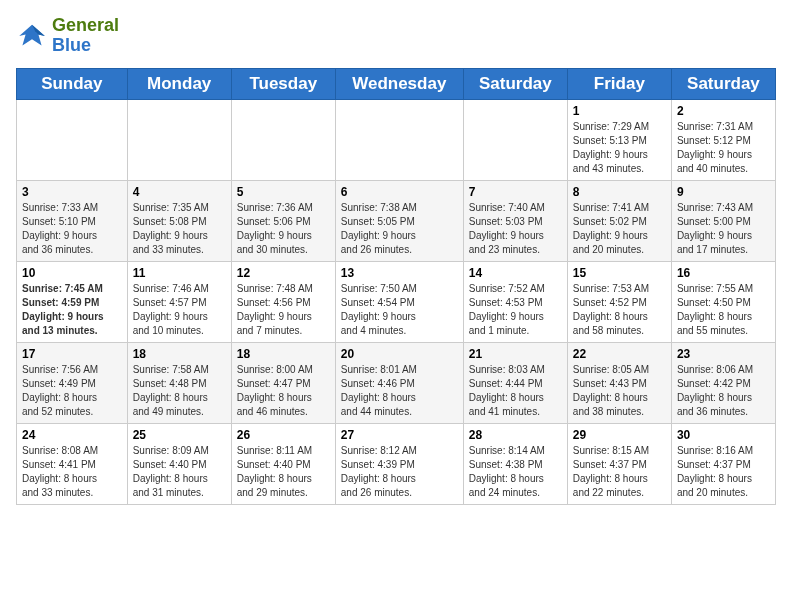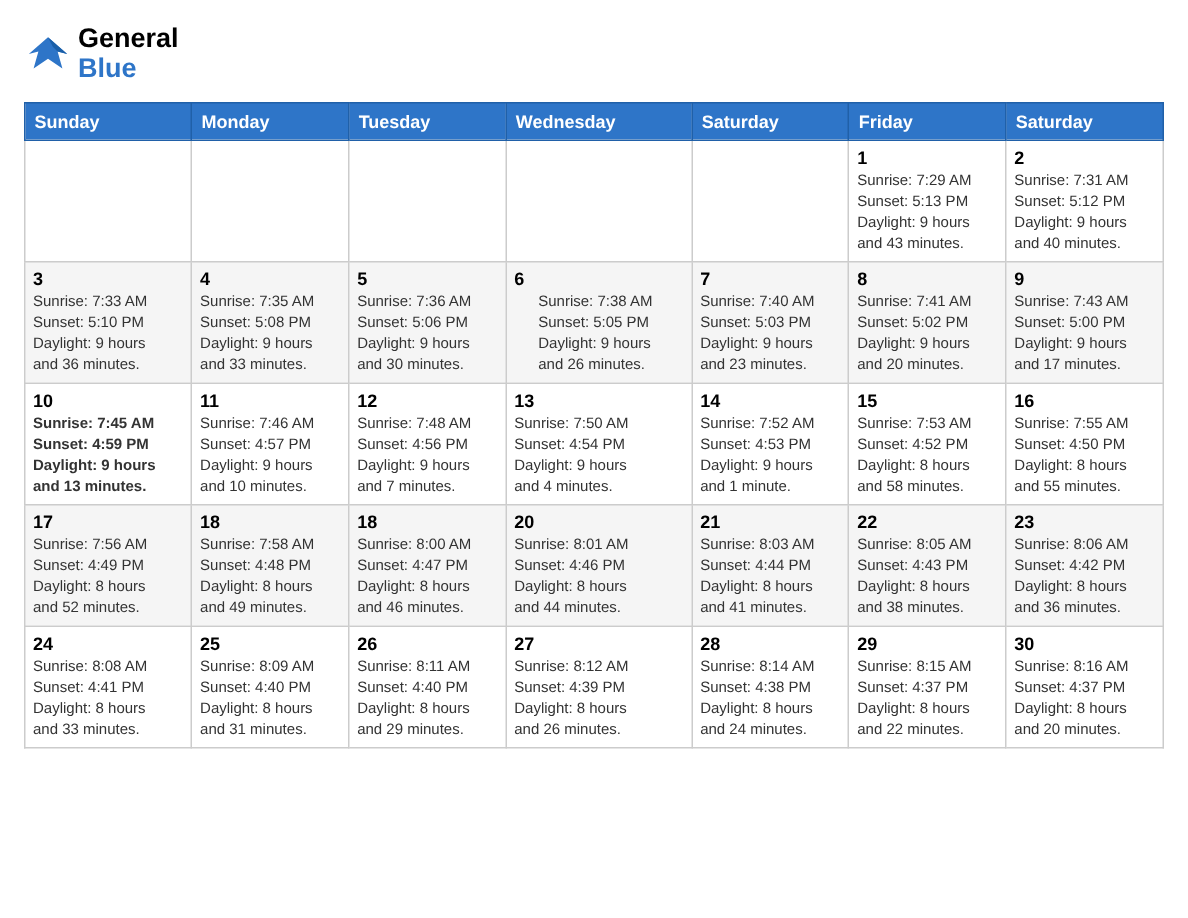--- a/index.html
+++ b/index.html
@@ -1,32 +1,32 @@
 <!DOCTYPE html>
 <html><head>
   <meta charset="utf-8">
   <style>
     * { box-sizing: border-box; margin: 0; padding: 0; }
     body { font-family: Arial, sans-serif; background: #fff; width: 792px; min-height: 612px; }
     .container { padding: 16px 16px 16px 16px; }
     .header { display: flex; justify-content: space-between; align-items: flex-start; margin-bottom: 12px; }
     .logo { display: flex; align-items: center; gap: 4px; }
     .logo-text { font-size: 18px; font-weight: bold; color: #1a1a1a; line-height: 1.1; }
-    .logo-text span { color: #000000; }
+    .logo-text span { color: #4d7c0f; }
     .logo-bird { width: 32px; height: 32px; }
     .title-block { text-align: right; }
     .month-title { font-size: 32px; font-weight: 300; color: #333; }
     .subtitle { font-size: 14px; color: #555; }
     table { width: 100%; border-collapse: collapse; font-size: 10.5px; }
     thead tr th {
       background: #2e75c8;
       color: #fff;
-      text-align: left;
+      text-align: center;
       padding: 5px 6px;
-      font-size: 12px;
+      font-size: 17px;
       font-weight: bold;
       border: 1px solid #2060a8;
     }
     tbody tr td {
       border: 1px solid #ccc;
       vertical-align: top;
       padding: 4px 5px;
       min-height: 70px;
       height: 75px;
       background: #fff;
@@ -108,21 +108,21 @@
           </td>
           <td>
             <span class="day-num">5</span>
             <div class="day-info" style="white-space: pre-line;">Sunrise: 7:36 AM
 Sunset: 5:06 PM
 Daylight: 9 hours
 and 30 minutes.</div>
           </td>
           <td>
             <span class="day-num">6</span>
-            <div class="day-info" style="white-space: pre-line; margin-left: 16px;">Sunrise: 7:38 AM
+            <div class="day-info" style="white-space: pre-line;">Sunrise: 7:38 AM
 Sunset: 5:05 PM
 Daylight: 9 hours
 and 26 minutes.</div>
           </td>
           <td>
             <span class="day-num">7</span>
             <div class="day-info" style="white-space: pre-line;">Sunrise: 7:40 AM
 Sunset: 5:03 PM
 Daylight: 9 hours
 and 23 minutes.</div>

